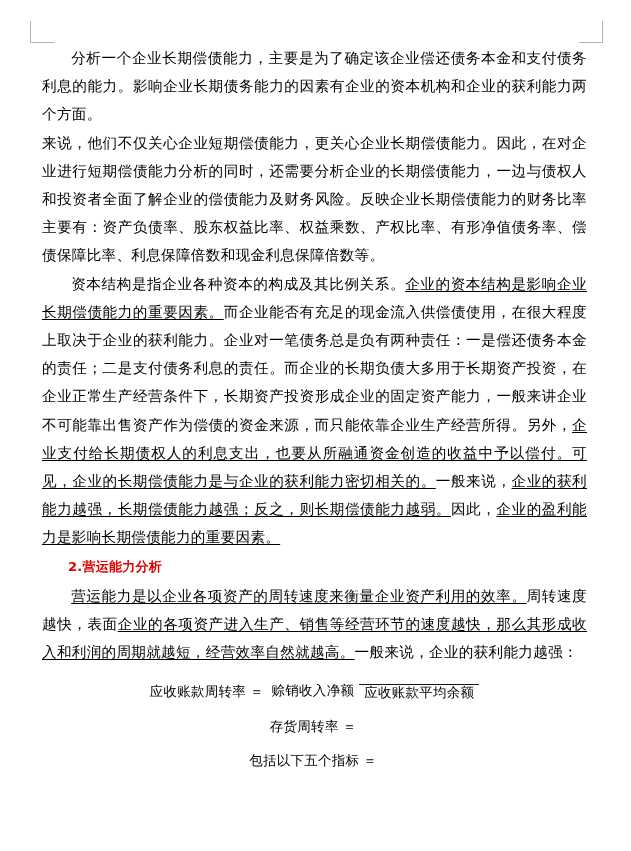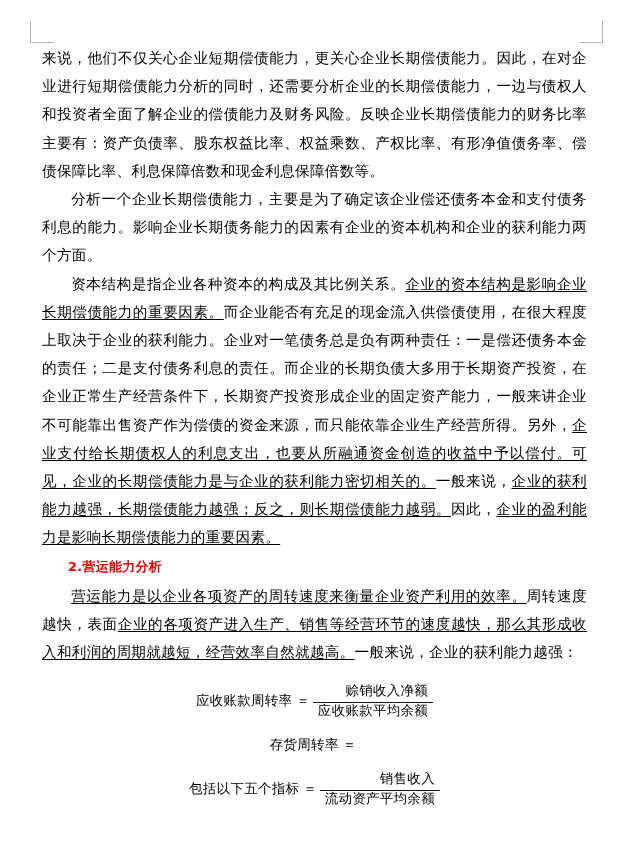--- a/index.html
+++ b/index.html
@@ -99,22 +99,22 @@
   .formula-lhs {
     white-space: nowrap;
     letter-spacing: 0.02em;
   }
   .formula-eq {
     padding: 0 3px 0 4px;
     white-space: nowrap;
   }
   .frac {
     display: inline-flex;
-    flex-direction: column;
-    align-items: flex-end;
+    flex-direction: row;
+    align-items: flex-start;
     vertical-align: middle;
   }
   .frac-num {
     padding: 0 5px 1px 5px;
     white-space: nowrap;
     letter-spacing: 0.02em;
   }
   .frac-den {
     padding: 1px 5px 0 5px;
     white-space: nowrap;
@@ -129,23 +129,23 @@
 </head>
 <body>
 
 <div class="page">
 
   <div class="crop-mark crop-tl"></div>
   <div class="crop-mark crop-tr"></div>
 
   <div class="content">
 
+    <p class="para" id="para-2"><span>分析一个企业长期偿债能力，主要是为了确定该企业偿还债务本金和支付债务利息的能力。影响企业长期债务能力的因素有企业的资本机构和企业的获利能力两个方面。</span></p>
+
     <p class="para noindent" id="para-1"><span>来说，他们不仅关心企业短期偿债能力，更关心企业长期偿债能力。因此，在对企业进行短期偿债能力分析的同时，还需要分析企业的长期偿债能力，一边与债权人和投资者全面了解企业的偿债能力及财务风险。反映企业长期偿债能力的财务比率主要有：资产负债率、股东权益比率、权益乘数、产权比率、有形净值债务率、偿债保障比率、利息保障倍数和现金利息保障倍数等。</span></p>
-
-    <p class="para" id="para-2"><span>分析一个企业长期偿债能力，主要是为了确定该企业偿还债务本金和支付债务利息的能力。影响企业长期债务能力的因素有企业的资本机构和企业的获利能力两个方面。</span></p>
 
     <p class="para" id="para-3"><span>资本结构是指企业各种资本的构成及其比例关系。</span><span class="u">企业的资本结构是影响企业长期偿债能力的重要因素。</span><span>而企业能否有充足的现金流入供偿债使用，在很大程度上取决于企业的获利能力。企业对一笔债务总是负有两种责任：一是偿还债务本金的责任；二是支付债务利息的责任。而企业的长期负债大多用于长期资产投资，在企业正常生产经营条件下，长期资产投资形成企业的固定资产能力，一般来讲企业不可能靠出售资产作为偿债的资金来源，而只能依靠企业生产经营所得。另外，</span><span class="u">企业支付给长期债权人的利息支出，也要从所融通资金创造的收益中予以偿付。可见，企业的长期偿债能力是与企业的获利能力密切相关的。</span><span>一般来说，</span><span class="u">企业的获利能力越强，长期偿债能力越强；反之，则长期偿债能力越弱。</span><span>因此，</span><span class="u">企业的盈利能力是影响长期偿债能力的重要因素。</span></p>
 
     <h2 class="heading" style="color: rgb(224, 0, 0);">2.营运能力分析</h2>
 
     <p class="para" id="para-4"><span class="u">营运能力是以企业各项资产的周转速度来衡量企业资产利用的效率。</span><span>周转速度越快，表面</span><span class="u">企业的各项资产进入生产、销售等经营环节的速度越快，那么其形成收入和利润的周期就越短，经营效率自然就越高。</span><span>一般来说，企业的获利能力越强：</span></p>
 
     <div class="formula-block">
 
       <div class="formula f1">
@@ -158,22 +158,18 @@
       </div>
 
       <div class="formula f2">
         <span class="formula-lhs">存货周转率</span>
         <span class="formula-eq">＝</span>
       </div>
 
       <div class="formula f3">
         <span class="formula-lhs">包括以下五个指标</span>
         <span class="formula-eq">＝</span>
-        <span class="frac">
-          <span class="frac-num">销售收入</span>
-          <span class="frac-den">流动资产平均余额</span>
-        </span>
       </div>
 
     </div>
 
   </div>
 </div>
 
 </body></html>

